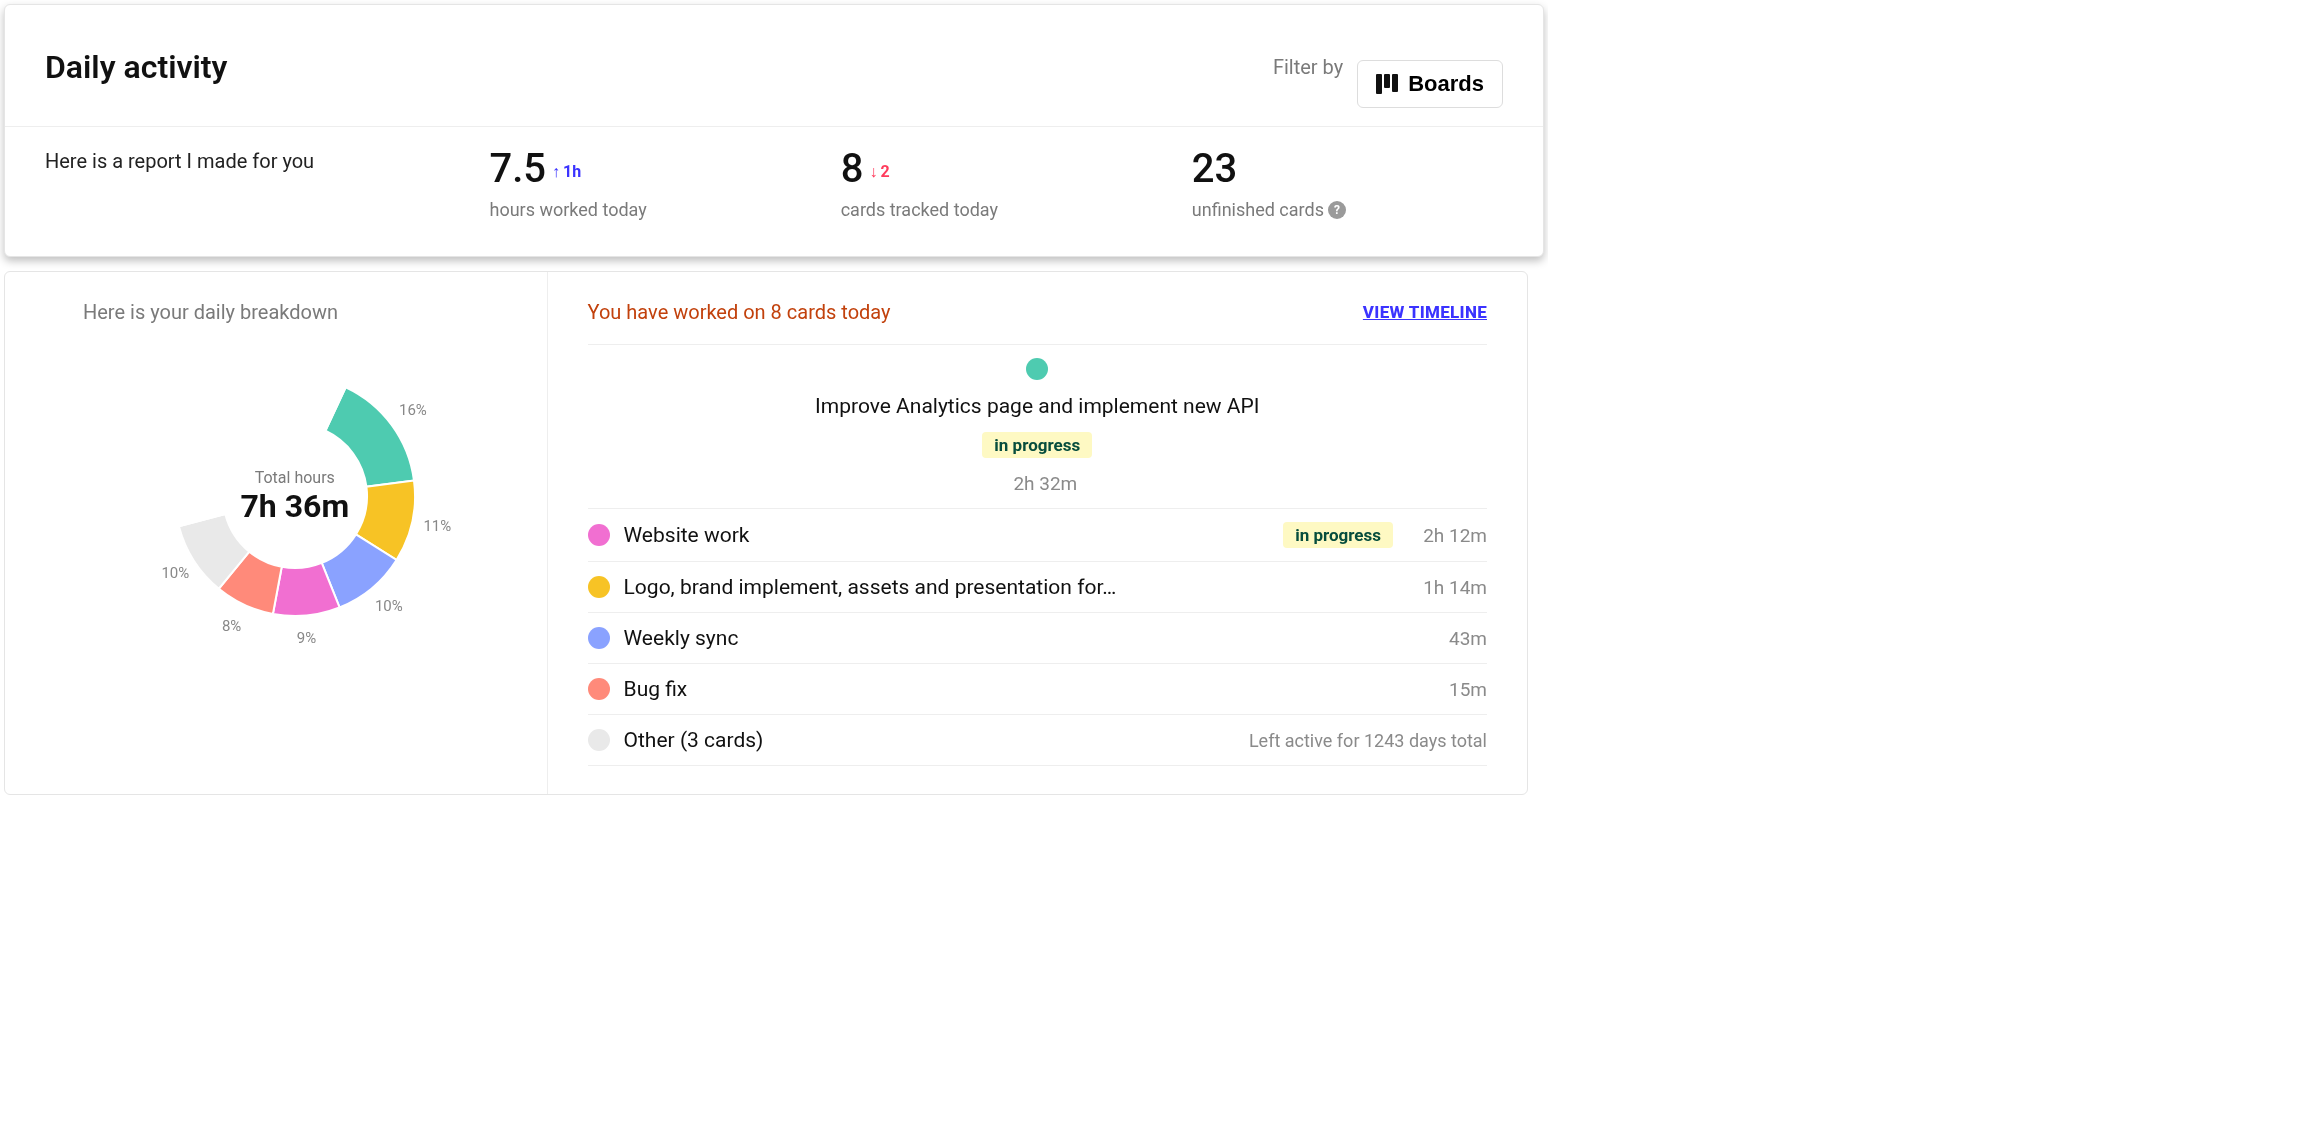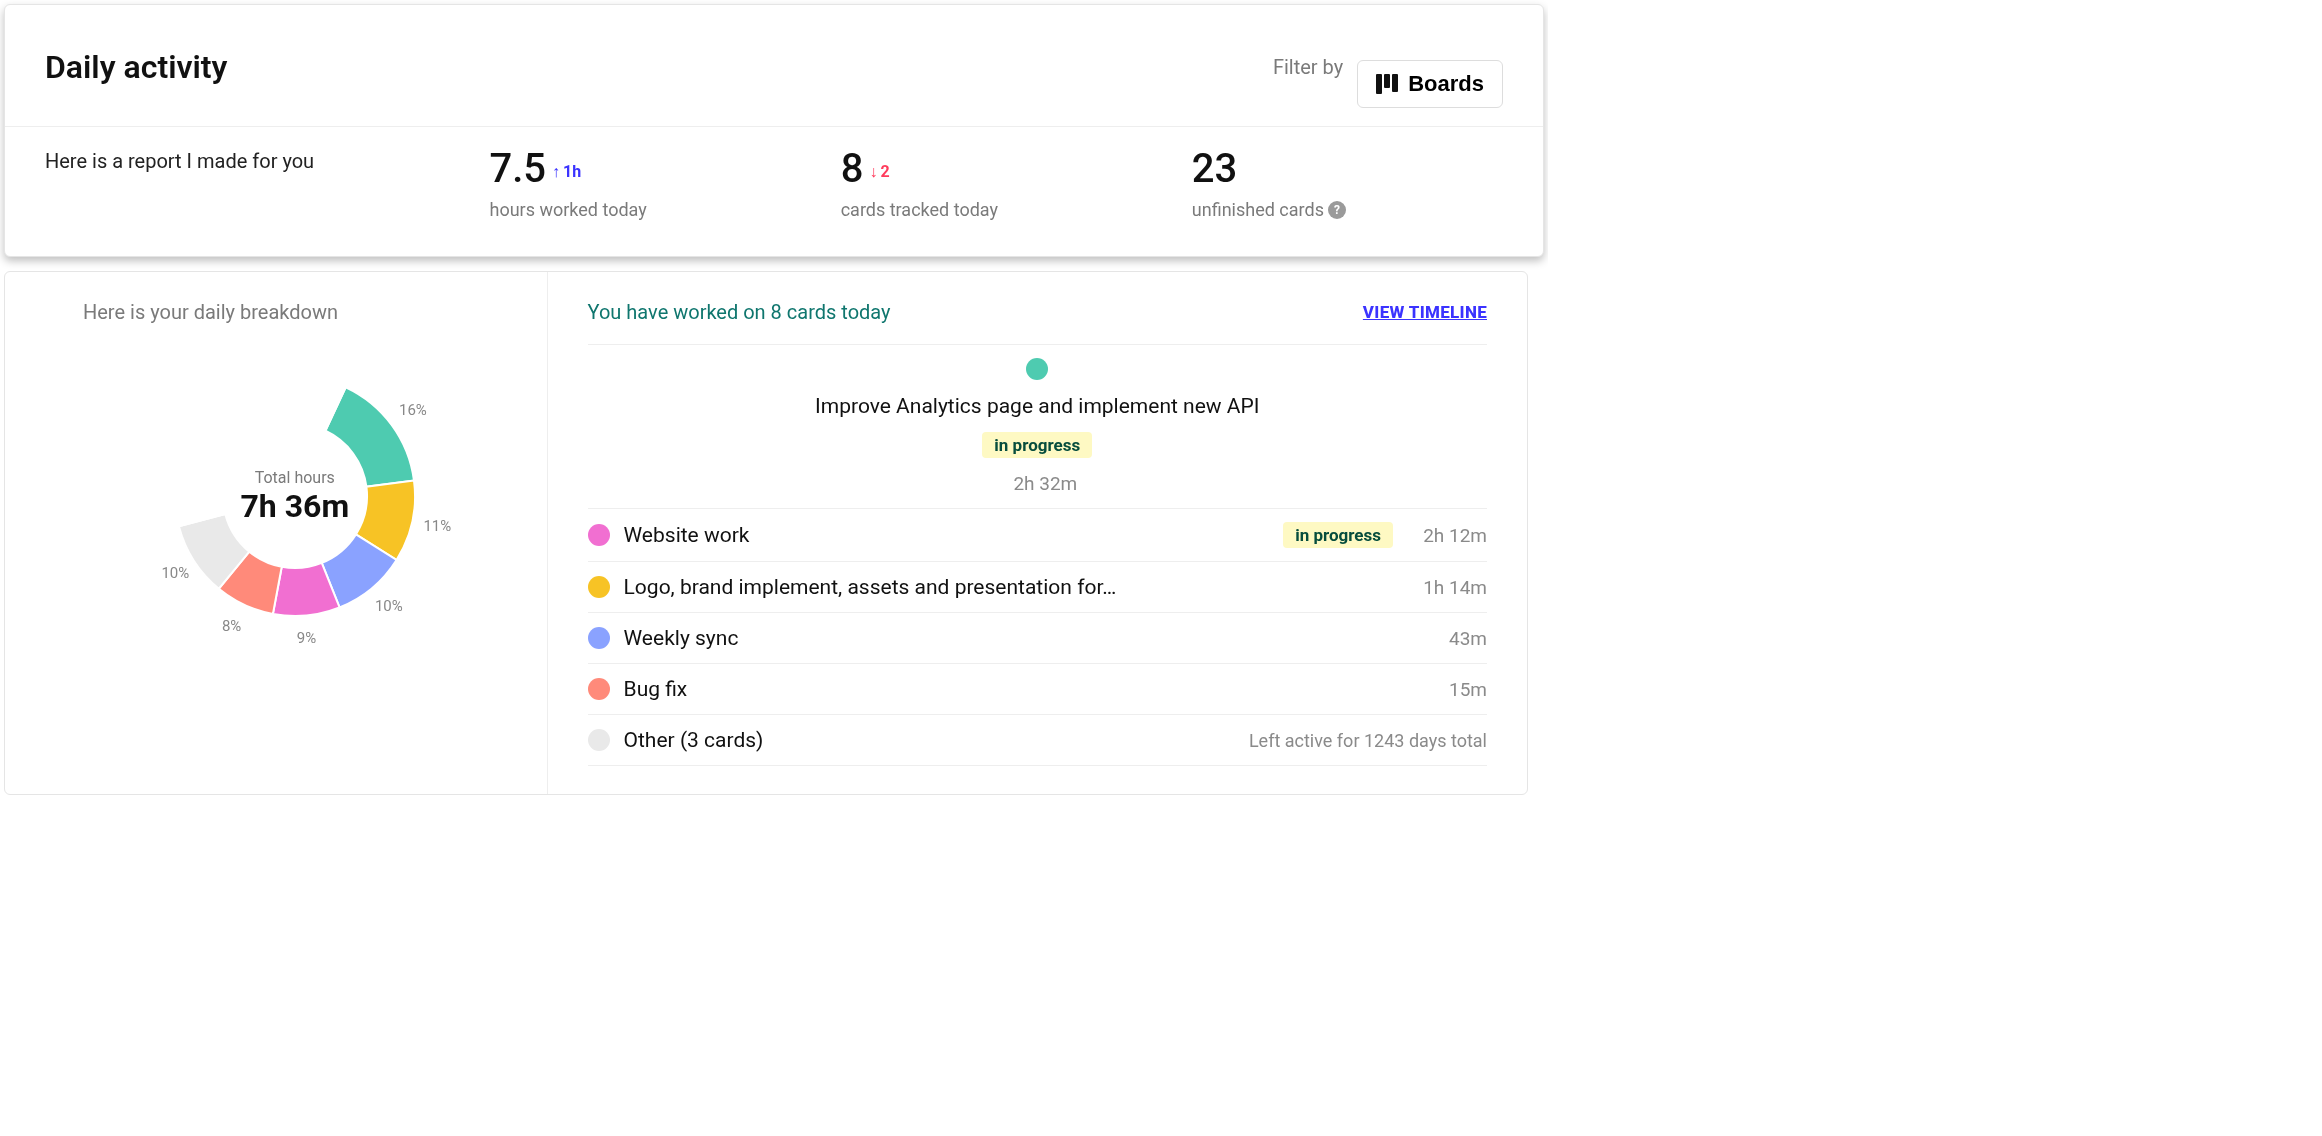--- a/index.html
+++ b/index.html
@@ -157,21 +157,21 @@
 .cards-pane {
   flex: 1;
   padding: 28px 40px;
 }
 .cards-head {
   display:flex;
   justify-content: space-between;
   align-items:center;
   margin-bottom: 20px;
 }
-.cards-head-title { font-size:20px; color:#0f766e; }
+.cards-head-title { font-size:20px; color:#c2410c; }
 .view-timeline {
   color:#3b33ff;
   font-weight:800;
   font-size:17px;
   letter-spacing: .3px;
   text-decoration: underline;
   cursor:pointer;
 }
 .card-row {
   display:flex;

